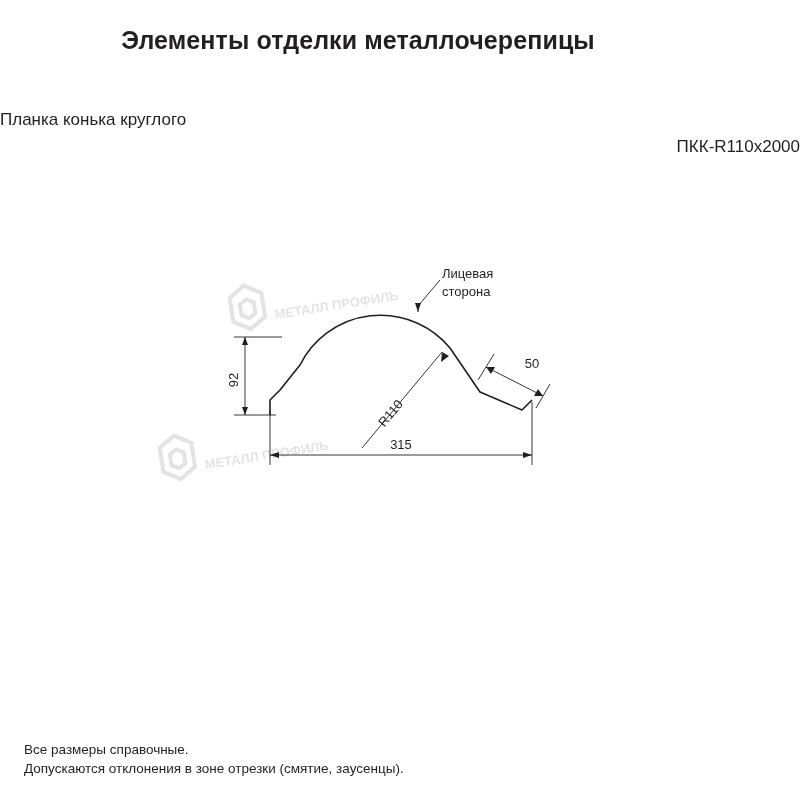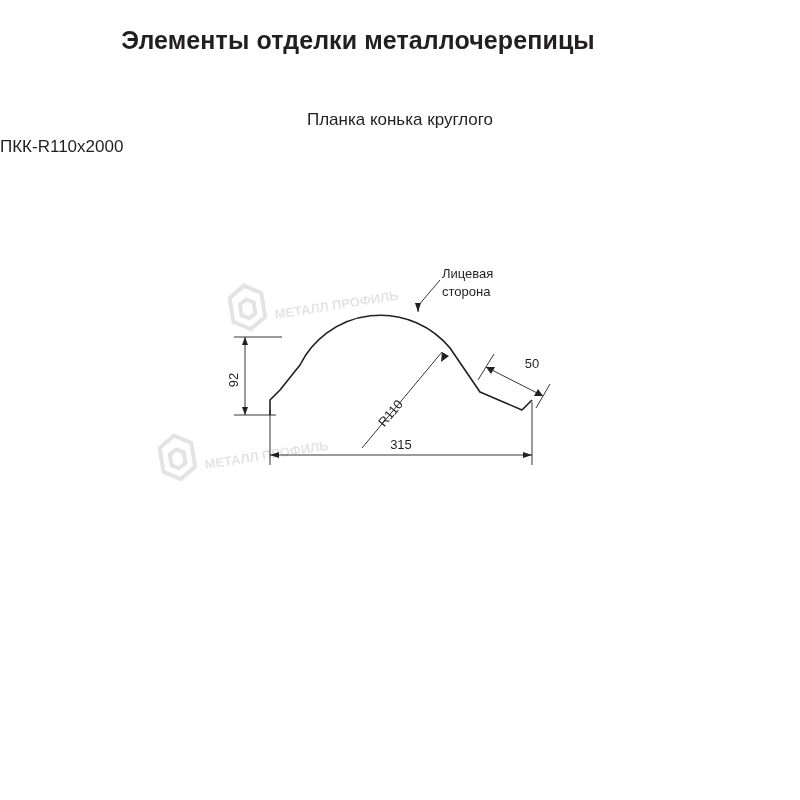--- a/index.html
+++ b/index.html
@@ -27,29 +27,28 @@
     text-align: center;
     font-size: 25px;
     font-weight: bold;
     letter-spacing: 0.1px;
   }
   .subtitle {
     position: absolute;
     top: 110px;
     left: 0;
     width: 800px;
-    text-align: center;
     font-size: 17px;
   }
   .code {
     position: absolute;
     top: 137px;
     left: 0;
     width: 800px;
-    text-align: left;
+    text-align: right;
     font-size: 17px;
   }
   .drawing {
     position: absolute;
     top: 220px;
     left: 150px;
     width: 520px;
     height: 330px;
   }
   .footnotes {
@@ -140,14 +139,18 @@
         <line x1="382" y1="182" x2="382" y2="245"></line>
         <line x1="120" y1="235" x2="382" y2="235"></line>
         <path d="M120 235 l9 -3 l0 6 z" fill="#231f20" stroke="none"></path>
         <path d="M382 235 l-9 -3 l0 6 z" fill="#231f20" stroke="none"></path>
       </g>
       <text x="251" y="229" class="lbl" text-anchor="middle">315</text>
 
     </svg>
   </div>
 
+  <div class="footnotes">
+    <div>Все размеры справочные.</div>
+    <div>Допускаются отклонения в зоне отрезки (смятие, заусенцы).</div>
+  </div>
 
 </div>
 
 </body></html>

